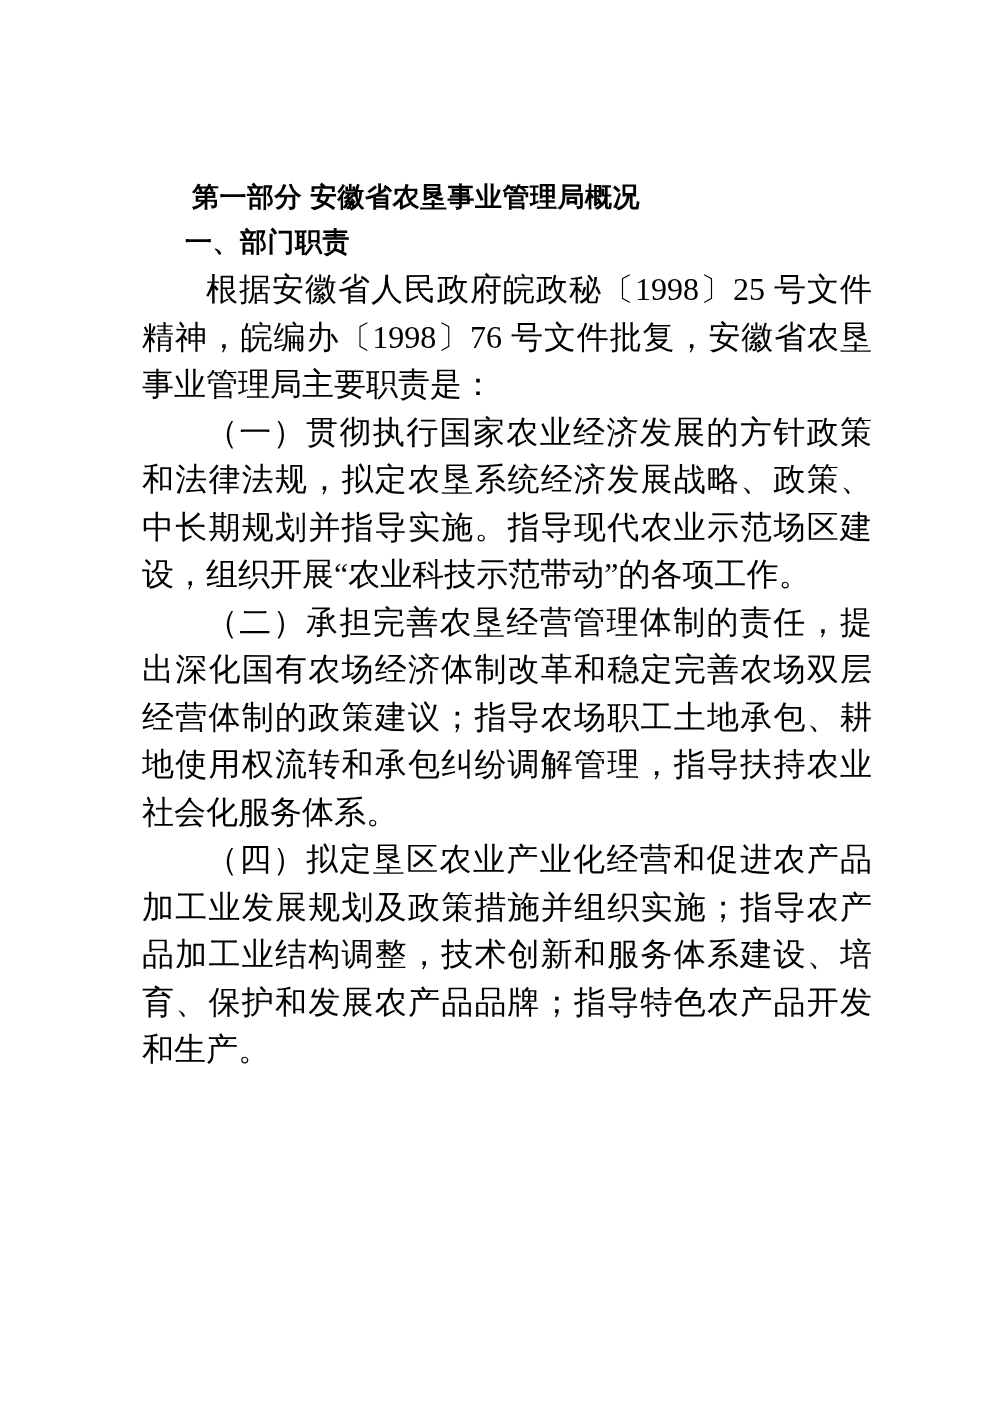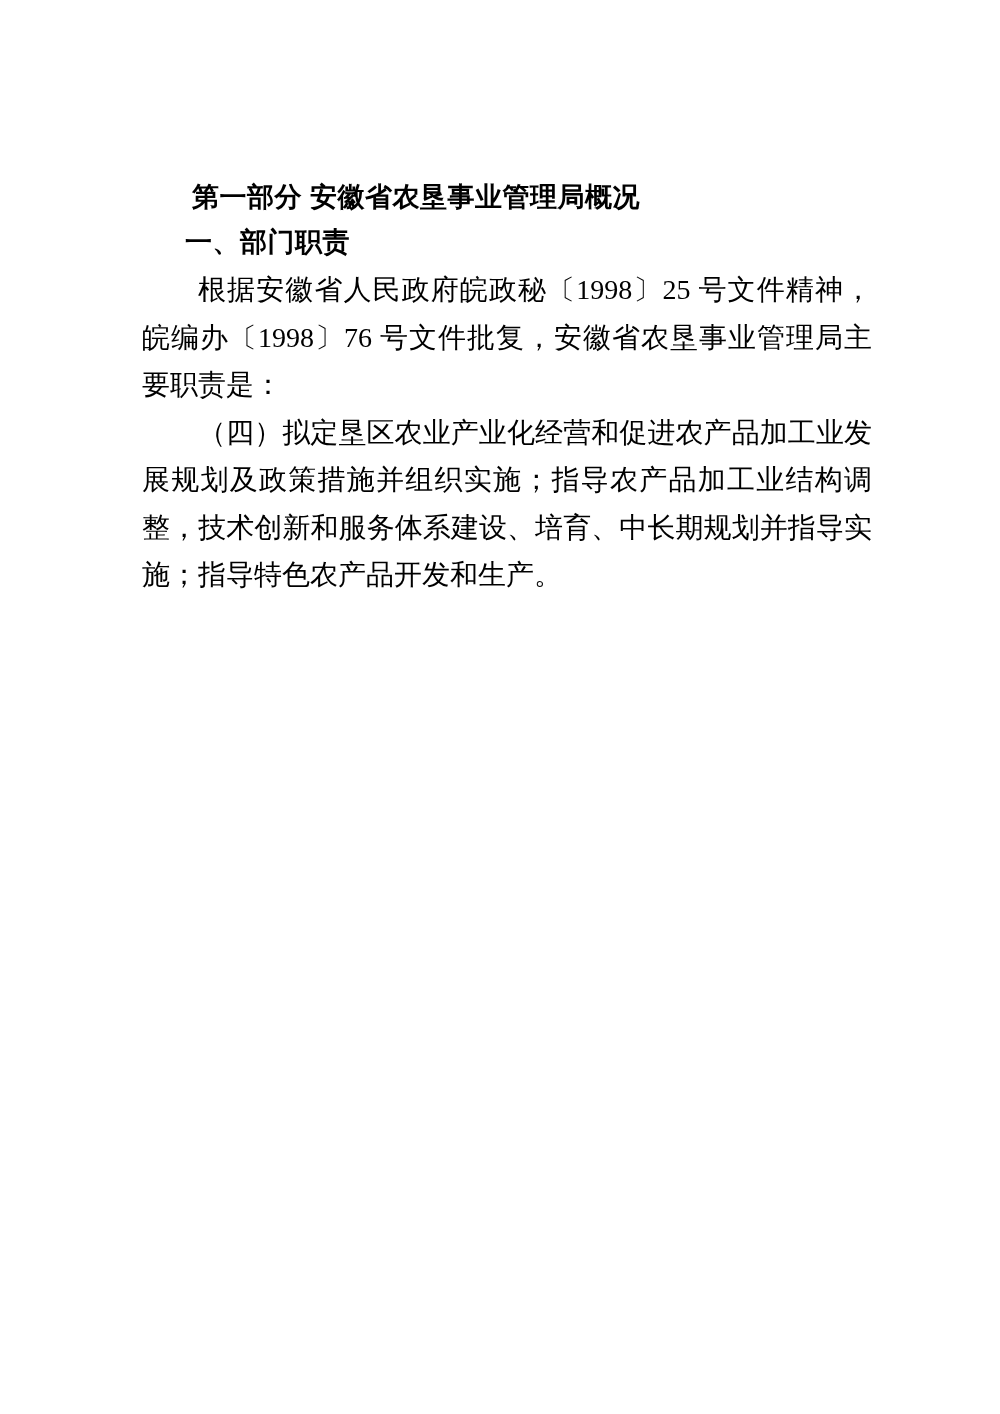--- a/index.html
+++ b/index.html
@@ -38,21 +38,21 @@
     font-size: 27px;
     line-height: 32px;
     letter-spacing: 0.5px;
     white-space: nowrap;
   }
   .body-text {
     position: absolute;
     left: 142px;
     top: 266px;
     width: 730px;
-    font-size: 28px;
+    font-size: 32px;
     line-height: 47.5px;
     text-align: justify;
     text-justify: inter-ideograph;
   }
   .body-text p {
     margin: 0;
     padding: 0;
     text-indent: 2em;
     word-break: normal;
   }
@@ -70,18 +70,20 @@
 <body>
 
 <div class="page">
 
   <h1 class="part-title">第一部分 安徽省农垦事业管理局概况</h1>
 
   <h2 class="section-heading">一、部门职责</h2>
 
   <div class="body-text">
     <p>根据安徽省人民政府皖政秘〔1998〕25 号文件精神，皖编办〔1998〕76 号文件批复，安徽省农垦事业管理局主要职责是：</p>
-    <p>（四）拟定垦区农业产业化经营和促进农产品加工业发展规划及政策措施并组织实施；指导农产品加工业结构调整，技术创新和服务体系建设、培育、中长期规划并指导实施；指导特色农产品开发和生产。</p>
+    <p>（一）贯彻执行国家农业经济发展的方针政策和法律法规，拟定农垦系统经济发展战略、政策、中长期规划并指导实施。指导现代农业示范场区建设，组织开展“农业科技示范带动”的各项工作。</p>
+    <p>（二）承担完善农垦经营管理体制的责任，提出深化国有农场经济体制改革和稳定完善农场双层经营体制的政策建议；指导农场职工土地承包、耕地使用权流转和承包纠纷调解管理，指导扶持农业社会化服务体系。</p>
+    <p>（四）拟定垦区农业产业化经营和促进农产品加工业发展规划及政策措施并组织实施；指导农产品加工业结构调整，技术创新和服务体系建设、培育、保护和发展农产品品牌；指导特色农产品开发和生产。</p>
   </div>
 
   <div class="page-number">–4–</div>
 
 </div>
 
 </body></html>

